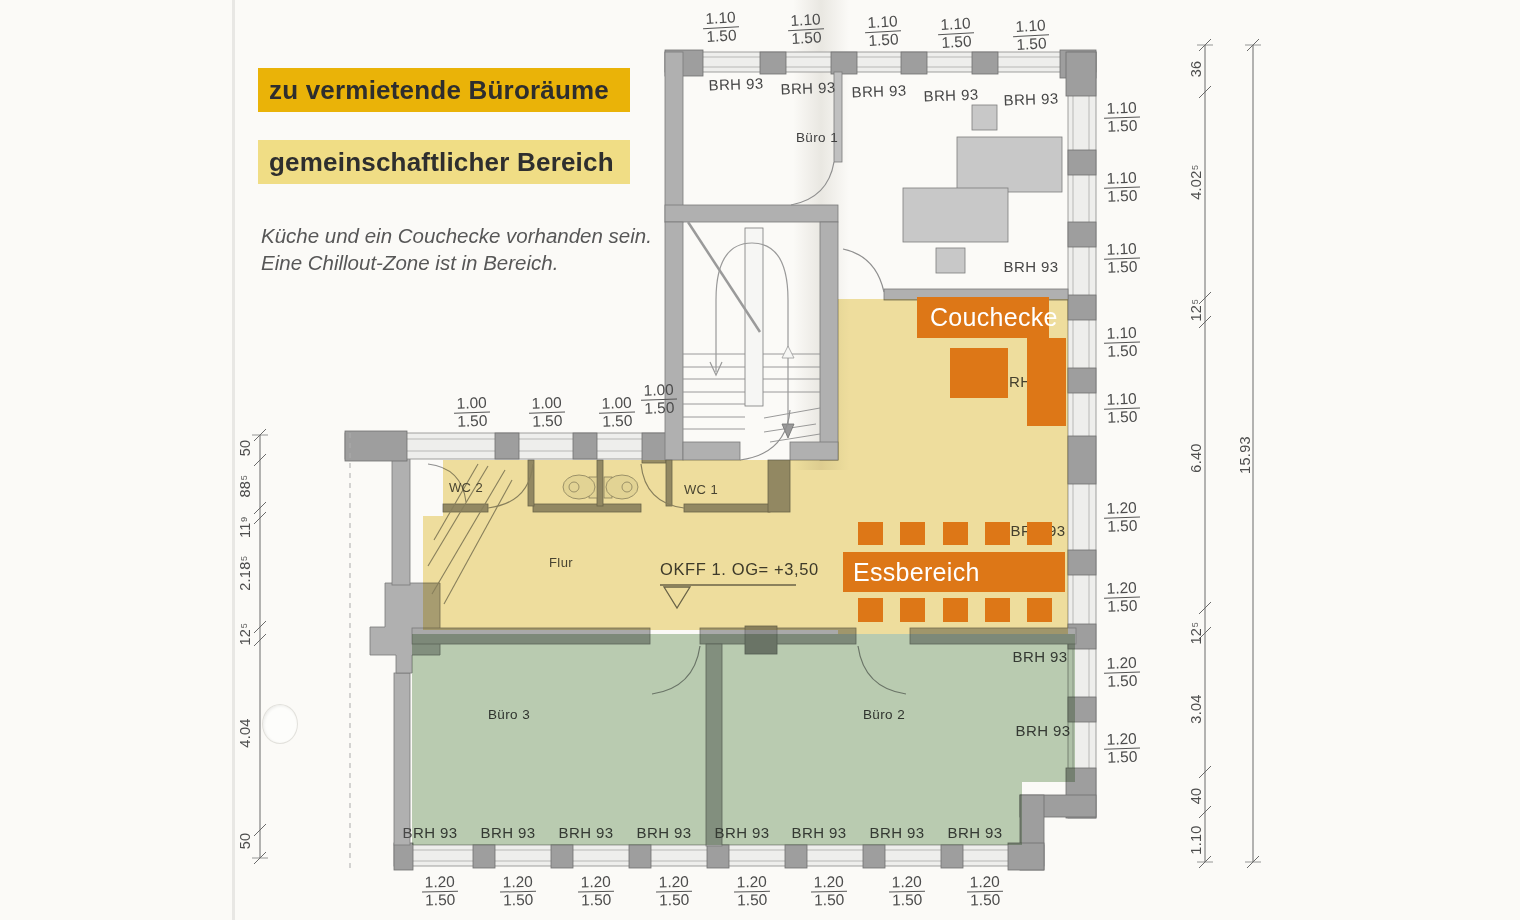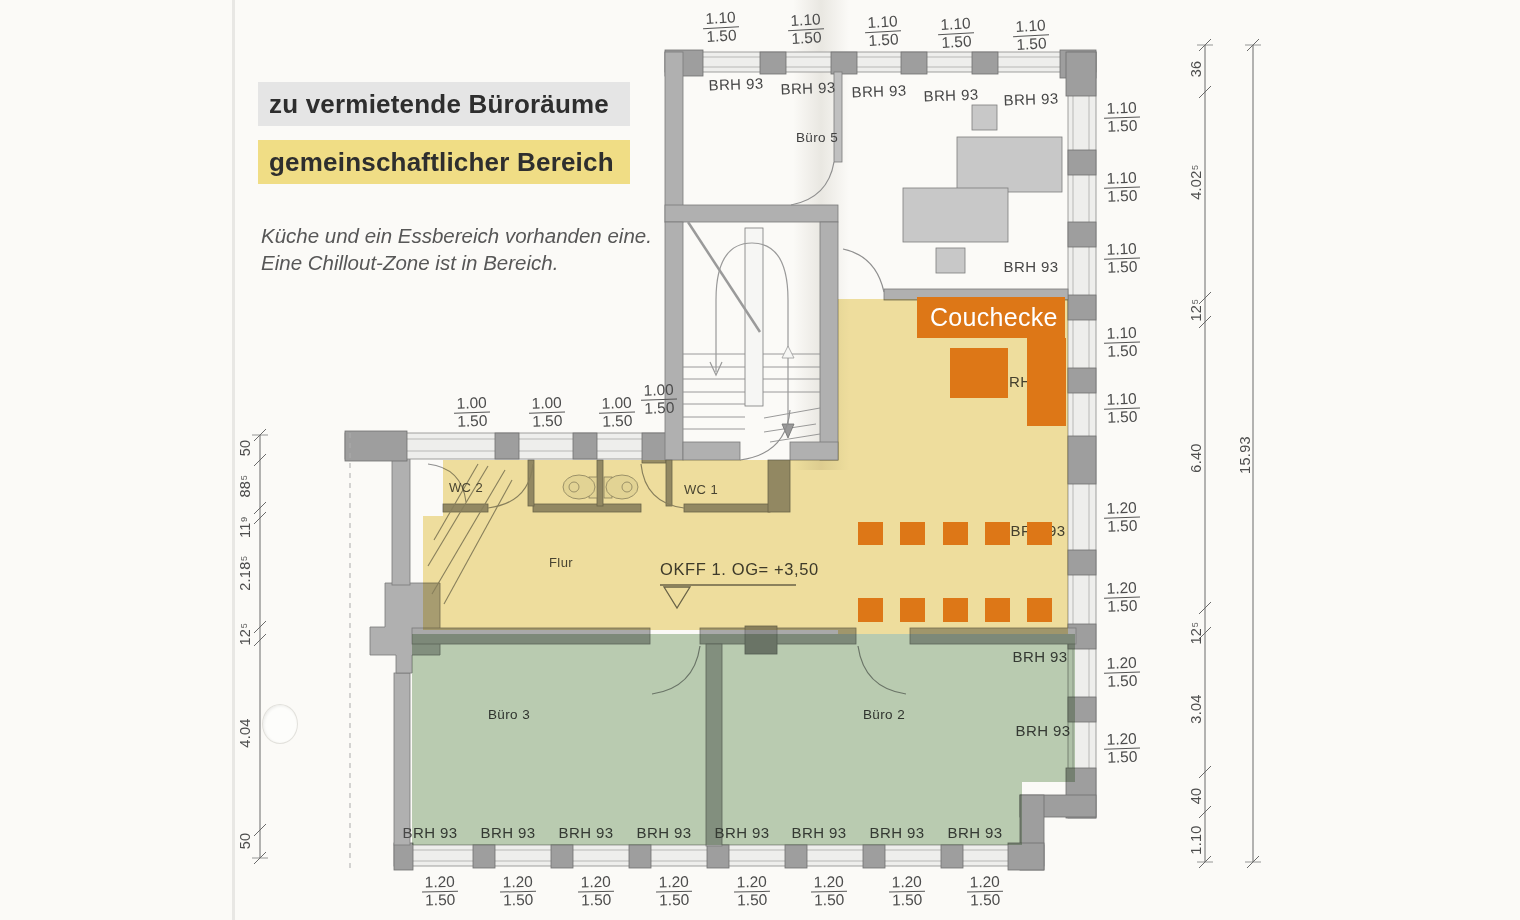--- a/index.html
+++ b/index.html
@@ -31,21 +31,21 @@
   .frac .den{display:block;}
   .rot-3{transform:translate(-50%,-50%) rotate(-3deg);}
   .rot-2{transform:translate(-50%,-50%) rotate(-2deg);}
   .rot-1{transform:translate(-50%,-50%) rotate(-1.2deg);}
   .vlab{position:absolute;z-index:5;transform:translate(-50%,-50%) rotate(-90deg);
         font-size:14.5px;color:#4d4d4d;white-space:nowrap;letter-spacing:.3px;}
   
   .legend-box{position:absolute;z-index:6;left:258px;width:372px;height:44px;
       display:flex;align-items:center;padding-left:11px;box-sizing:border-box;
       font-size:26px;font-weight:700;color:#2e2e2e;letter-spacing:.2px;}
-  #legend-office{top:68px;background:#e5e5e5;margin-top:14px;}
+  #legend-office{top:68px;background:#eab308;}
   #legend-common{top:140px;background:#f0dd85;}
   #legend-note{position:absolute;z-index:6;left:261px;top:222px;width:400px;
       font-size:20.5px;font-style:italic;color:#575757;line-height:1.33;}
 </style>
 </head>
 <body>
 
 <div id="canvas">
 
   <div class="abs" id="paper-edge"></div>
@@ -211,21 +211,21 @@
         <line x1="1199" y1="868" x2="1211" y2="856"></line>
         <line x1="1253" y1="45" x2="1253" y2="862"></line>
         <line x1="1245" y1="45" x2="1261" y2="45" stroke-width="0.7"></line>
         <line x1="1245" y1="862" x2="1261" y2="862" stroke-width="0.7"></line>
         <line x1="1247" y1="51" x2="1259" y2="39"></line>
           <line x1="1247" y1="868" x2="1259" y2="856"></line>
       </g>
     </g>
   </svg>
 
-  <div class="plab room" style="left:817px;top:137px;">Büro 5</div>
+  <div class="plab room" style="left:817px;top:137px;">Büro 1</div>
   <div class="plab room" style="left:509px;top:714px;">Büro 3</div>
   <div class="plab room" style="left:884px;top:714px;">Büro 2</div>
   <div class="plab small" style="left:466px;top:487px;">WC 2</div>
   <div class="plab small" style="left:701px;top:489px;">WC 1</div>
   <div class="plab small" style="left:561px;top:562px;">Flur</div>
   <div class="lvl" style="left:660px;top:560px;">OKFF 1. OG= +3,50</div>
 
   <div class="plab" style="left:736px;top:84px;transform:translate(-50%,-50%) rotate(-2deg);">BRH 93</div>
   <div class="plab" style="left:808px;top:88px;transform:translate(-50%,-50%) rotate(-2deg);">BRH 93</div>
   <div class="plab" style="left:879px;top:91px;transform:translate(-50%,-50%) rotate(-2deg);">BRH 93</div>
@@ -245,29 +245,30 @@
   <div class="plab" style="left:897px;top:832px;">BRH 93</div>
   <div class="plab" style="left:975px;top:832px;">BRH 93</div>
 
   <div class="overlay ov-yellow" style="left:838px;top:299px;width:230px;height:335px;"></div>
   <div class="overlay ov-yellow" style="left:443px;top:460px;width:395px;height:56px;"></div>
   <div class="overlay ov-yellow" style="left:423px;top:516px;width:415px;height:114px;"></div>
   <div class="overlay ov-green" style="left:412px;top:634px;width:298px;height:211px;"></div>
   <div class="overlay ov-green" style="left:710px;top:634px;width:365px;height:148px;"></div>
   <div class="overlay ov-green" style="left:710px;top:782px;width:312px;height:63px;"></div>
 
-  <div class="orange lbl" style="left:917px;top:297px;width:148px;height:41px;line-height:41px;padding-left:13px;box-sizing:border-box;">Couchecke</div>
+  <div class="orange lbl" style="left:917px;top:297px;width:132px;height:41px;line-height:41px;padding-left:13px;box-sizing:border-box;">Couchecke</div>
   <div class="orange" style="left:1027px;top:338px;width:39px;height:88px;"></div>
   <div class="orange" style="left:950px;top:348px;width:58px;height:50px;"></div>
 
   <div class="orange" style="left:858px;top:522px;width:25px;height:23px;"></div>
   <div class="orange" style="left:900px;top:522px;width:25px;height:23px;"></div>
   <div class="orange" style="left:943px;top:522px;width:25px;height:23px;"></div>
   <div class="orange" style="left:985px;top:522px;width:25px;height:23px;"></div>
   <div class="orange" style="left:1027px;top:522px;width:25px;height:23px;"></div>
+  <div class="orange lbl" style="left:843px;top:552px;width:222px;height:40px;line-height:40px;padding-left:10px;box-sizing:border-box;">Essbereich</div>
   <div class="orange" style="left:858px;top:598px;width:25px;height:24px;"></div>
   <div class="orange" style="left:900px;top:598px;width:25px;height:24px;"></div>
   <div class="orange" style="left:943px;top:598px;width:25px;height:24px;"></div>
   <div class="orange" style="left:985px;top:598px;width:25px;height:24px;"></div>
   <div class="orange" style="left:1027px;top:598px;width:25px;height:24px;"></div>
 
 
   <div class="frac rot-3" style="left:721px;top:27px;"><span class="num">1.10</span><span class="den">1.50</span></div>
   <div class="frac rot-3" style="left:806px;top:29px;"><span class="num">1.10</span><span class="den">1.50</span></div>
   <div class="frac rot-3" style="left:883px;top:31px;"><span class="num">1.10</span><span class="den">1.50</span></div>
@@ -316,17 +317,17 @@
   <div class="vlab" style="left:1196px;top:840px;">1.10</div>
   <div class="vlab" style="left:1245px;top:455px;">15.93</div>
 
   <div class="legend-box" id="legend-office">
     <span>zu vermietende Büroräume</span>
   </div>
   <div class="legend-box" id="legend-common">
     <span>gemeinschaftlicher Bereich</span>
   </div>
   <div id="legend-note">
-    <span style="display:block;">Küche und ein Essbereich vorhanden eine.</span>
+    <span style="display:block;">Küche und ein Couchecke vorhanden sein.</span>
     <span style="display:block;">Eine Chillout-Zone ist in Bereich.</span>
   </div>
 
 </div>
 
 </body></html>

